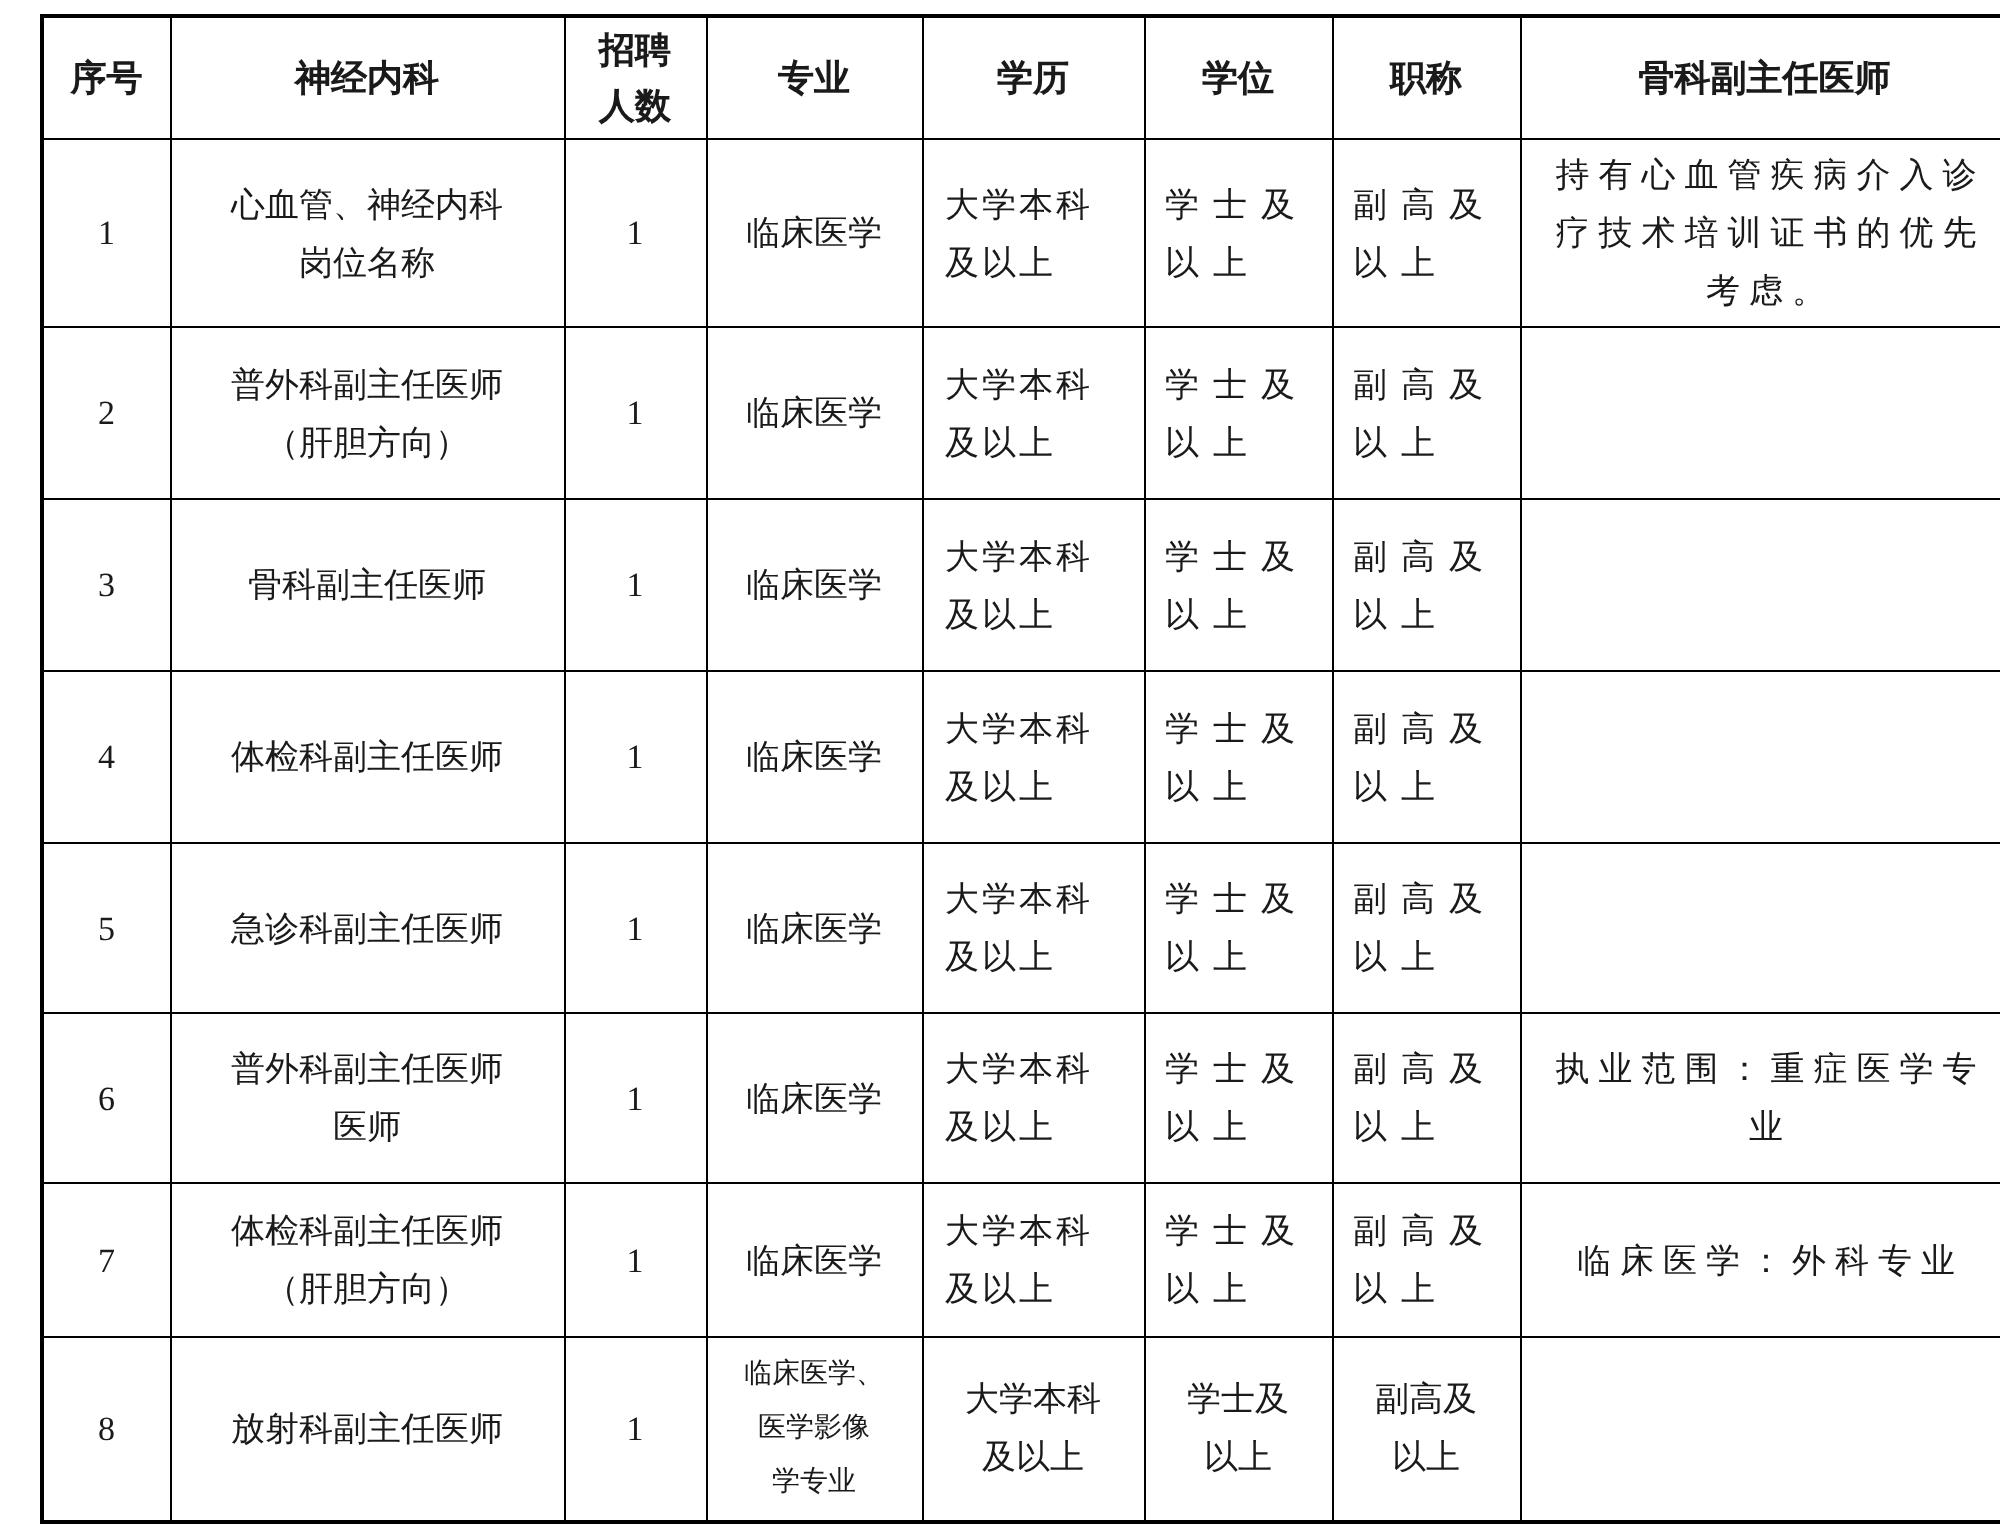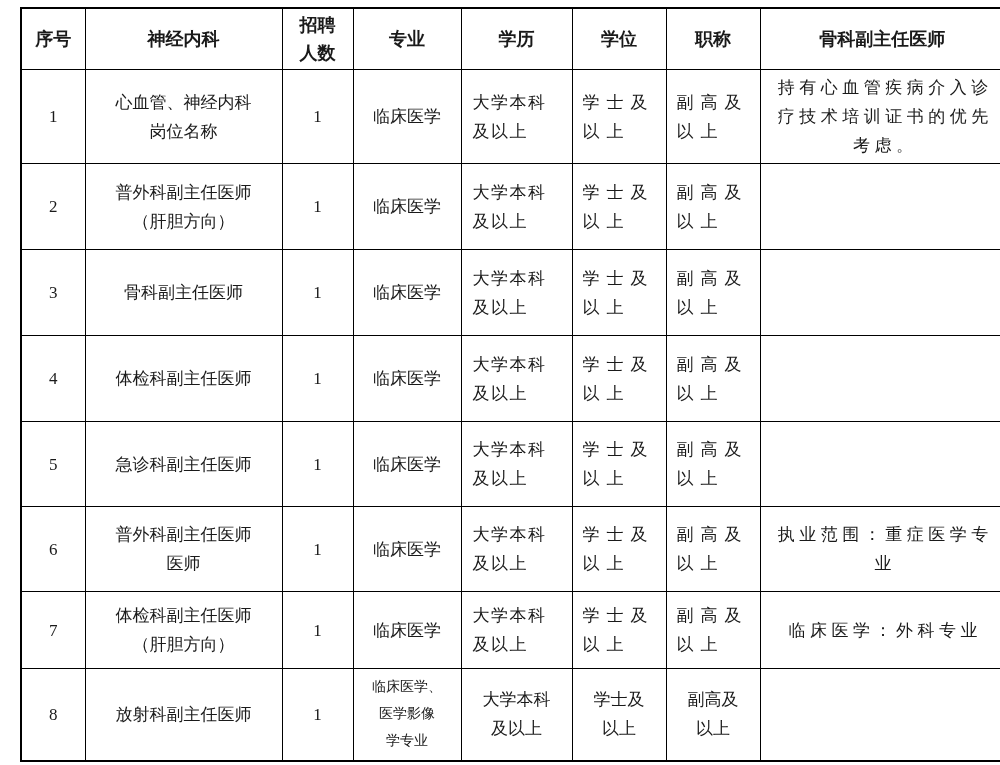--- a/index.html
+++ b/index.html
@@ -37,21 +37,21 @@
   tr.h-r3{height:86px}
   tr.h-r4{height:86px}
   tr.h-r5{height:85px}
   tr.h-r6{height:85px}
   tr.h-r7{height:77px}
   tr.h-r8{height:92px}
   td.edu{text-align:left;padding-left:11px;padding-right:6px;letter-spacing:1.5px;}
   td.deg{text-align:left;padding-left:10px;padding-right:4px;letter-spacing:7px;}
   td.rk{text-align:center;padding-left:8px;padding-right:2px;letter-spacing:4.5px;line-height:29px;}
   td.ctr{text-align:center;letter-spacing:normal;padding:2px 4px;}
-  td.small{font-size:14px;line-height:27px;font-family:Liberation Mono, monospace;}
+  td.small{font-size:14px;line-height:27px;}
 </style>
 </head>
 <body>
 
 <table class="jobs">
   <colgroup>
     <col class="c-no">
       <col class="c-pos">
       <col class="c-cnt">
       <col class="c-maj">

